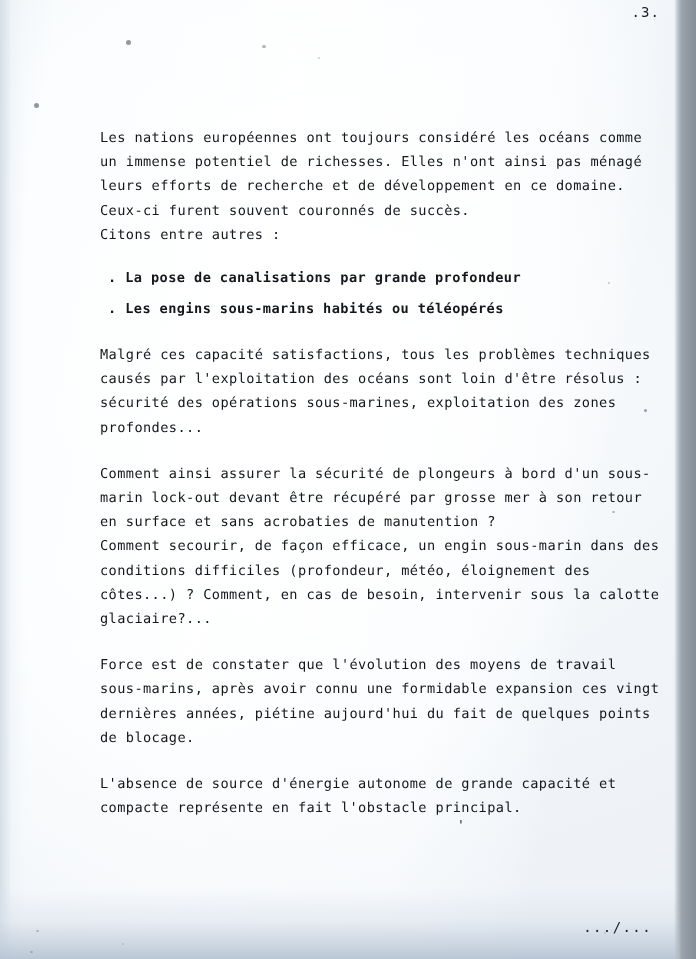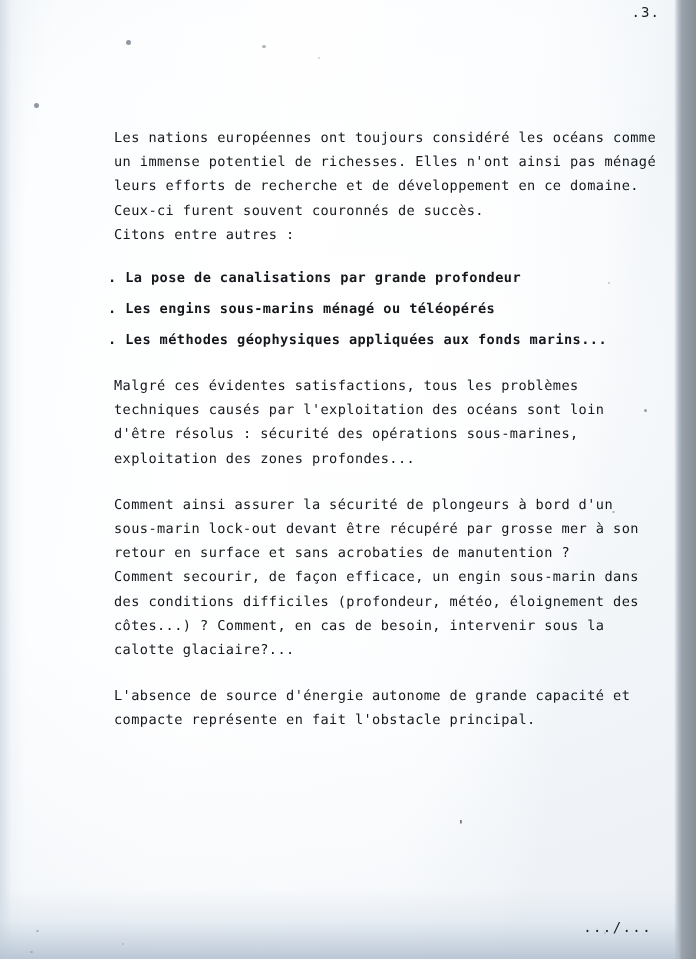--- a/index.html
+++ b/index.html
@@ -124,21 +124,21 @@
     top: 126px;
     width: 566px;
     font-size: 13.6px;
     line-height: 24.2px;
     letter-spacing: 0.42px;
     color: #14171c;
     text-rendering: geometricPrecision;
   }
 
   .para {
-    margin: 0 0 22px 16px;
+    margin: 0 0 22px 2px;
     white-space: pre-wrap;
   }
   .para:last-child { margin-bottom: 0; }
 
   .para-tight { margin-bottom: 0; }
 
   .bullet-list {
     margin: 18px 0 20px 0;
     padding: 0;
     list-style: none;
@@ -204,30 +204,30 @@
     <div class="page-number">.3.</div>
 
     <div class="body-text">
 
       <p class="para para-tight">Les nations européennes ont toujours considéré les océans comme un immense potentiel de richesses. Elles n'ont ainsi pas ménagé leurs efforts de recherche et de développement en ce domaine.
 Ceux-ci furent souvent couronnés de succès.
 Citons entre autres :</p>
 
       <ul class="bullet-list">
         <li>. La pose de canalisations par grande profondeur</li>
-        <li>. Les engins sous-marins ménagé ou téléopérés</li>
-        <li>. Les méthodes géophysiques appliquées aux fonds marins...</li>
+        <li>. Les engins sous-marins habités ou téléopérés</li>
       </ul>
 
 
-      <p class="para">Malgré ces évidentes satisfactions, tous les problèmes techniques causés par l'exploitation des océans sont loin d'être résolus : sécurité des opérations sous-marines, exploitation des zones profondes...</p>
+      <p class="para">Malgré ces capacité satisfactions, tous les problèmes techniques causés par l'exploitation des océans sont loin d'être résolus : sécurité des opérations sous-marines, exploitation des zones profondes...</p>
 
       <p class="para">Comment ainsi assurer la sécurité de plongeurs à bord d'un sous-marin lock-out devant être récupéré par grosse mer à son retour en surface et sans acrobaties de manutention ?
 Comment secourir, de façon efficace, un engin sous-marin dans des conditions difficiles (profondeur, météo, éloignement des côtes...) ? Comment, en cas de besoin, intervenir sous la calotte glaciaire?...</p>
 
+      <p class="para">Force est de constater que l'évolution des moyens de travail sous-marins, après avoir connu une formidable expansion ces vingt dernières années, piétine aujourd'hui du fait de quelques points de blocage.</p>
 
       <p class="para">L'absence de source d'énergie autonome de grande capacité et compacte représente en fait l'obstacle principal.</p>
 
     </div>
 
     <div class="stray-quote">'</div>
 
     <div class="footer-mark">.../...</div>
 
   </div>

